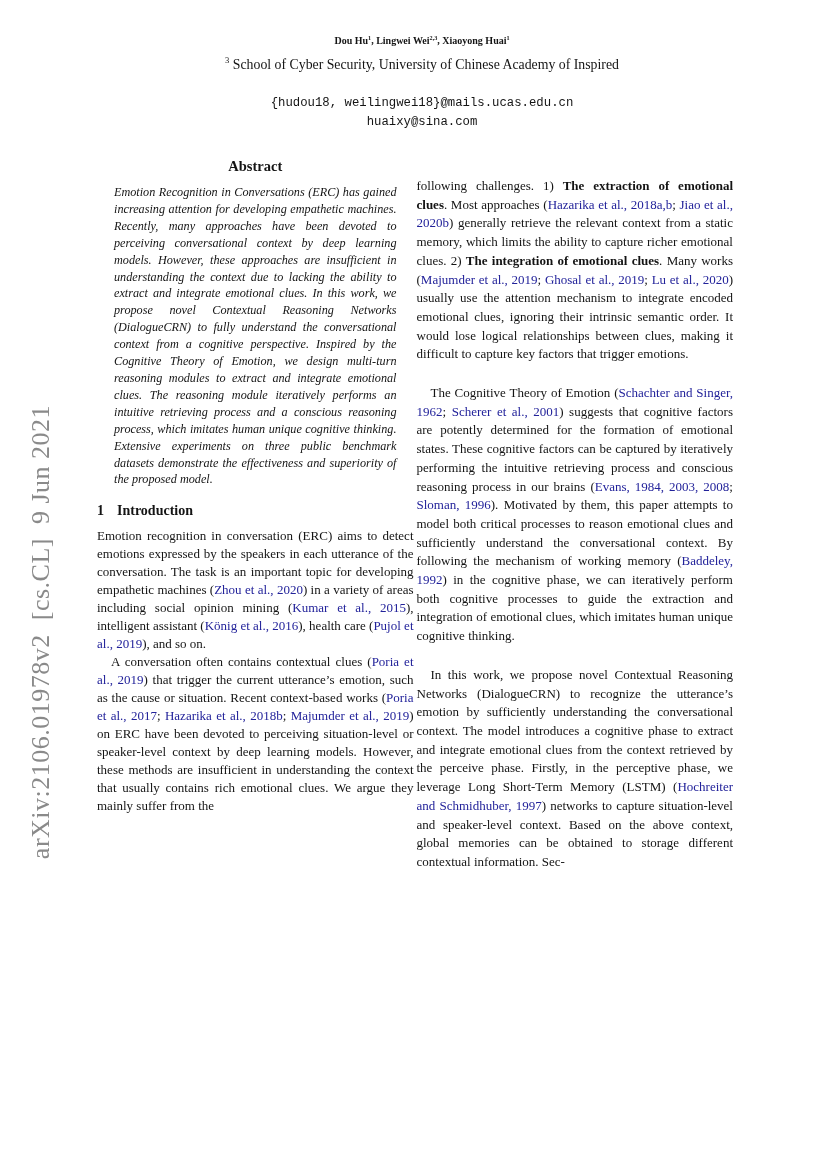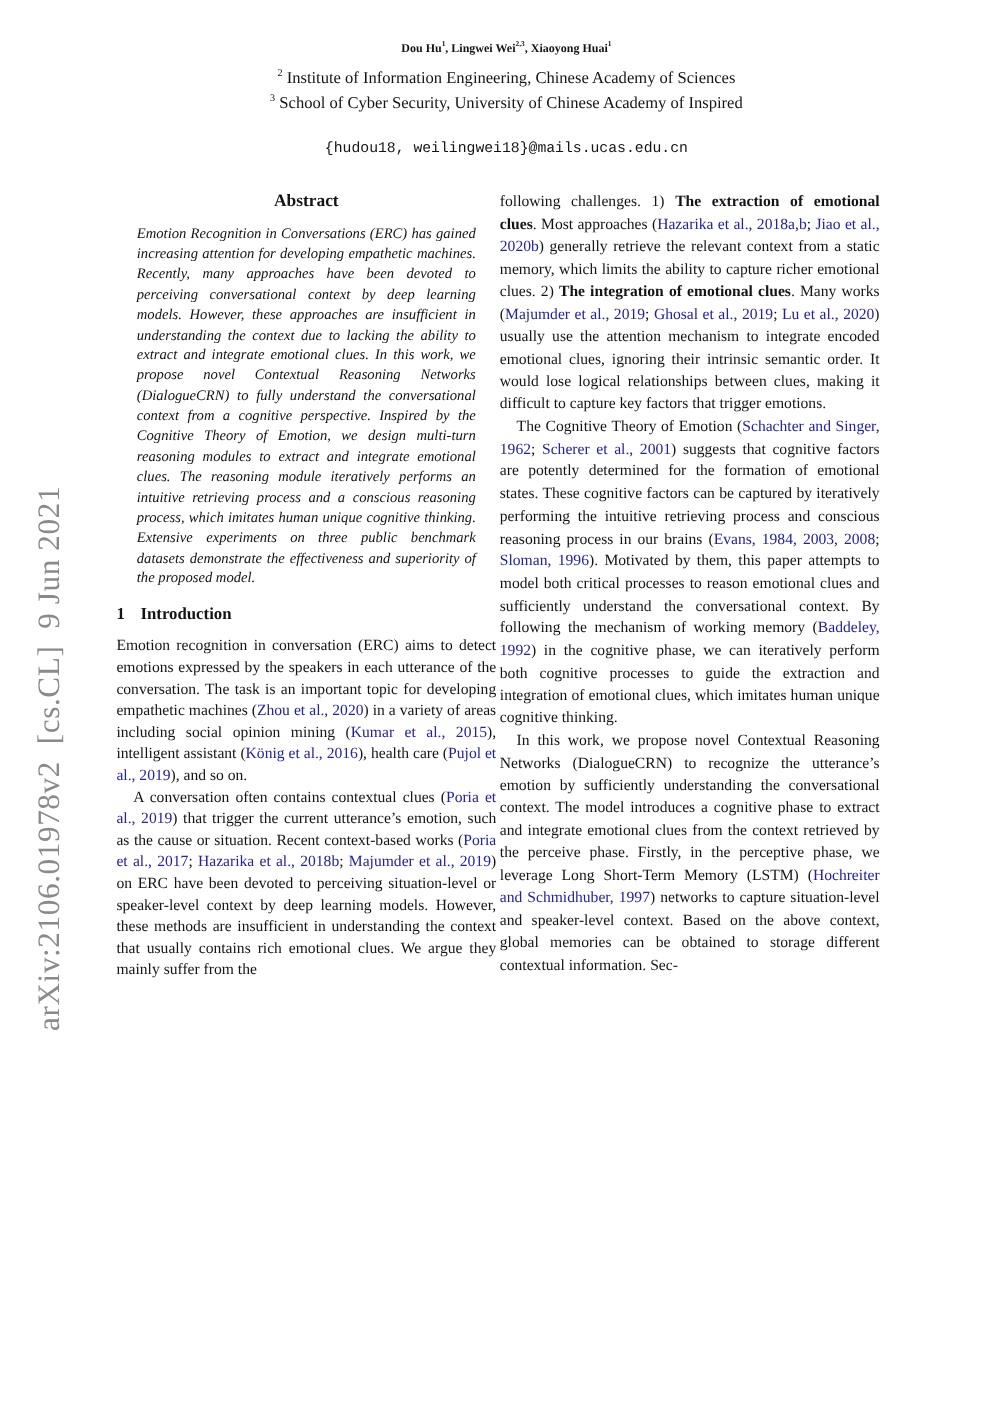--- a/index.html
+++ b/index.html
@@ -83,47 +83,47 @@
     font-size: 14px;
     line-height: 19px;
   }
   .section-number { margin-right: 13px; }
   .body-par {
     margin: 0;
     text-align: justify;
     font-size: 13px;
     line-height: 18px;
   }
-  .col-right .body-par { line-height: 18.7px; }
+  .col-right .body-par { line-height: 18.7px; margin-top: 20px; }
   .first-par { margin-top: 7px; }
   .indent { text-indent: 14px; }
   .seg-c { color: var(--cite, #22229a); }
   .seg-b { font-weight: bold; }
   .seg-i { }
   .seg-sup { vertical-align: super; font-size: 0.62em; line-height: 0; }
 </style>
 </head>
 <body style="--cite: #22229a; --wm: #8a8a8a;">
 
 <div class="page">
 
   <div class="watermark">arXiv:2106.01978v2  [cs.CL]  9 Jun 2021</div>
 
   <div class="content">
 
 
     <div class="authors"><span>Dou Hu</span><span class="seg-sup">1</span><span>, Lingwei Wei</span><span class="seg-sup">2,3</span><span>, Xiaoyong Huai</span><span class="seg-sup">1</span></div>
 
     <div class="affiliations">
-      <div class="affil"><span class="seg-sup">2</span><span> Institute of Information Engineering, Chinese Academy of Sciences</span></div>
       <div class="affil"><span class="seg-sup">3</span><span> School of Cyber Security, University of Chinese Academy of Inspired</span></div>
     </div>
 
     <div class="emails">
       <div class="email">{hudou18, weilingwei18}@mails.ucas.edu.cn</div>
+      <div class="email">huaixy@sina.com</div>
     </div>
 
     <div class="columns">
 
       <div class="col col-left">
         <div class="abstract-heading">Abstract</div>
         <div class="abstract-body">Emotion Recognition in Conversations (ERC) has gained increasing attention for developing empathetic machines. Recently, many approaches have been devoted to perceiving conversational context by deep learning models. However, these approaches are insufficient in understanding the context due to lacking the ability to extract and integrate emotional clues. In this work, we propose novel Contextual Reasoning Networks (DialogueCRN) to fully understand the conversational context from a cognitive perspective. Inspired by the Cognitive Theory of Emotion, we design multi-turn reasoning modules to extract and integrate emotional clues. The reasoning module iteratively performs an intuitive retrieving process and a conscious reasoning process, which imitates human unique cognitive thinking. Extensive experiments on three public benchmark datasets demonstrate the effectiveness and superiority of the proposed model.</div>
 
         <div class="section-heading">
           <span class="section-number">1</span><span>Introduction</span>

